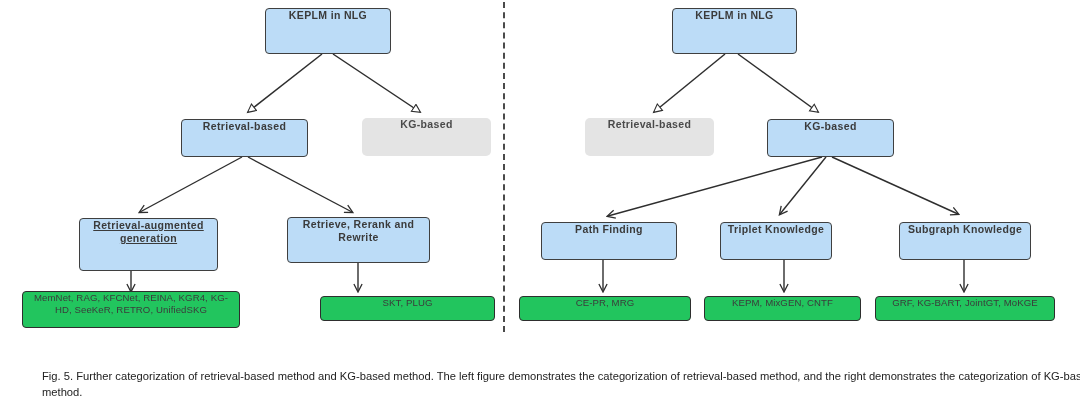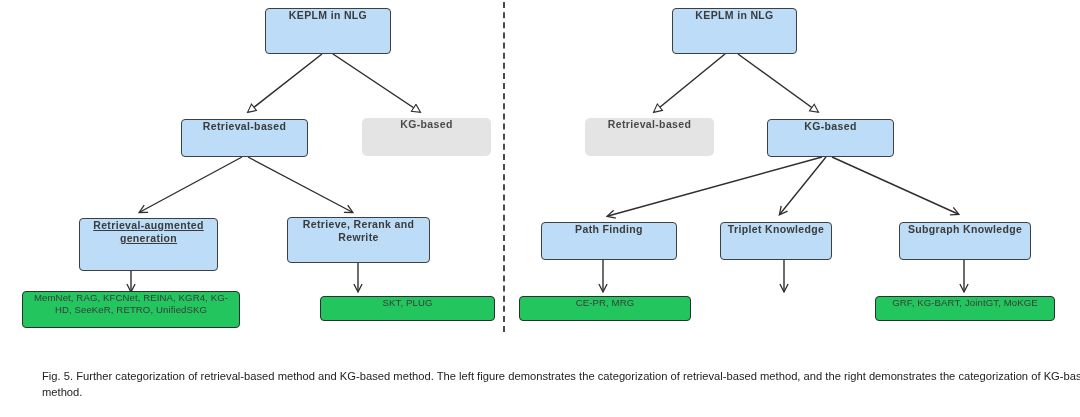--- a/index.html
+++ b/index.html
@@ -166,20 +166,23 @@
   </div>
 
   <div class="node blue" style="left:899px;top:222px;width:132px;height:38px;">
     <span>Subgraph Knowledge</span>
   </div>
 
   <div class="node leaf" style="left:519px;top:296px;width:172px;height:25px;">
     <span>CE-PR, MRG</span>
   </div>
 
+  <div class="node leaf" style="left:704px;top:296px;width:157px;height:25px;">
+    <span>KEPM, MixGEN, CNTF</span>
+  </div>
 
   <div class="node leaf" style="left:875px;top:296px;width:180px;height:25px;">
     <span>GRF, KG-BART, JointGT, MoKGE</span>
   </div>
 
 </div>
 
 <div class="caption">Fig. 5. Further categorization of retrieval-based method and KG-based method. The left figure demonstrates the categorization of retrieval-based method, and the right demonstrates the categorization of KG-based method.</div>
 
 </body></html>

